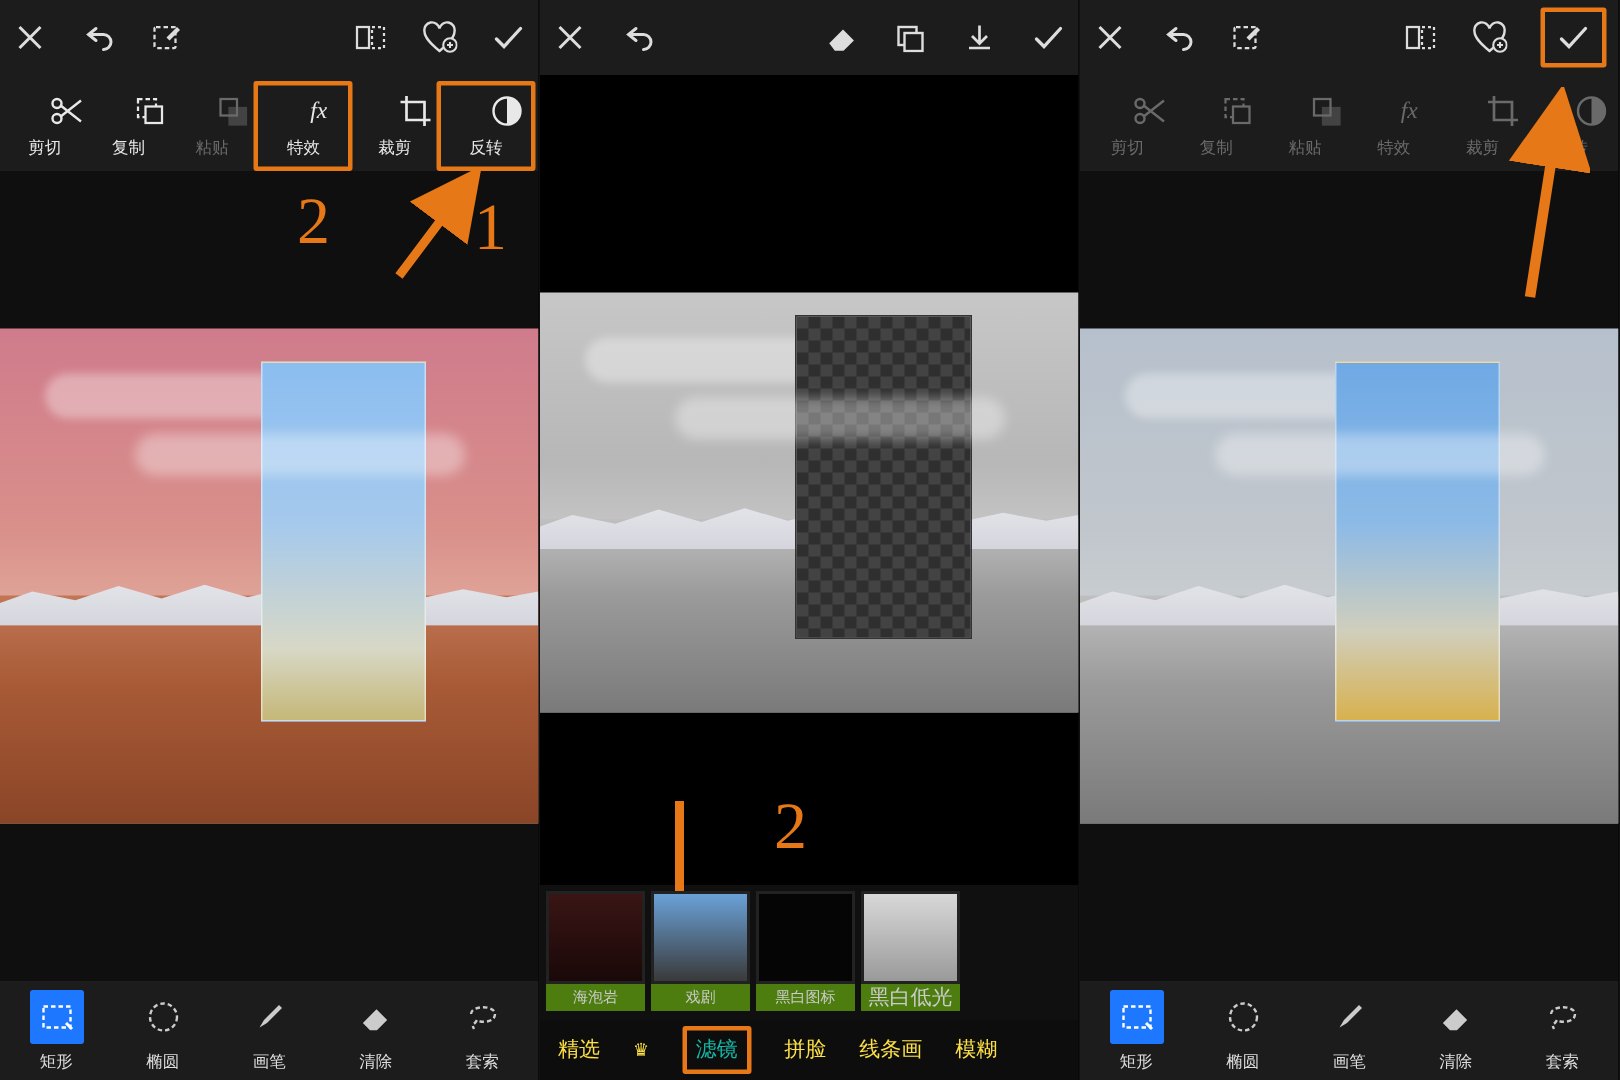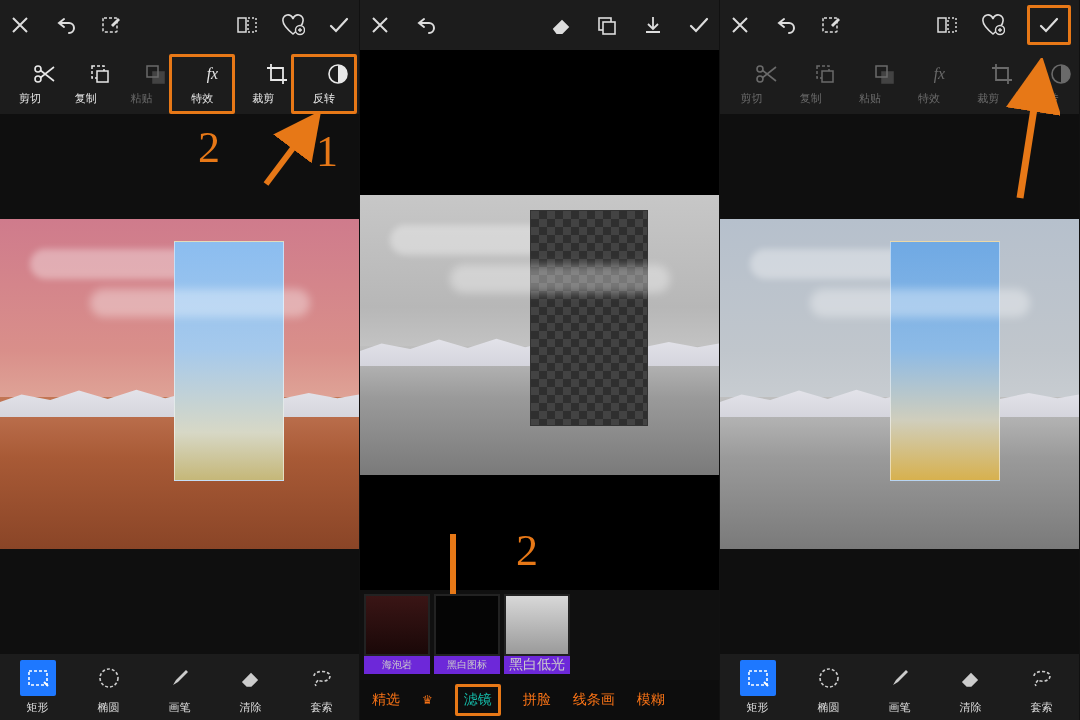--- a/index.html
+++ b/index.html
@@ -109,24 +109,24 @@
     padding:4px 2px;
   }
   .bbtn { display:flex; flex-direction:column; align-items:center; gap:4px; font-size:11px; color:#ddd; width:58px;}
   .bbtn .sq { width:36px; height:36px; display:flex; align-items:center; justify-content:center;}
   .bbtn.sel .sq { background:#1e78ff; border-radius:2px; }
   
   .filtstrip { height:90px; background:#101010; display:flex; gap:4px; align-items:flex-start; padding:4px 4px 0 4px; overflow:hidden;}
   .thumb { width: 66px; height:80px; display:flex; flex-direction:column; font-size:10px; color:#ccc; }
   .thumb .tv { flex:1; border:2px solid #222; position:relative; overflow:hidden;}
   .thumb.sel .tv { border:3px solid #0a84ff; }
-  .thumb .tl { height:18px; display:flex; align-items:center; justify-content:center; background:#6d28d9;}
+  .thumb .tl { height:18px; display:flex; align-items:center; justify-content:center; background:#4d7c0f;}
   
   .catrow { height:40px; background:#0d0d0d; display:flex; align-items:center; gap:22px; padding:0 12px; font-size:14px;}
-  .catrow span { color:#f97316; }
+  .catrow span { color:#fde047; }
   .catrow span.on { color:#14b8a6; }
   .crown { color:#f1c40f; font-size:12px; }
 </style>
 </head>
 <body>
 
 <div class="panel">
   <div class="topbar">
     <div class="grp">
       <span class="ico">
@@ -350,20 +350,24 @@
         </svg>
     </div>
   </div>
 
   <div class="filtstrip">
     <div class="thumb">
       <div class="tv" style="background:linear-gradient(#3a1515,#1a0808);"></div>
       <div class="tl">海泡岩</div>
     </div>
     <div class="thumb">
+      <div class="tv" style="background:linear-gradient(#6aa1d8,#3a3a3a);"></div>
+      <div class="tl">戏剧</div>
+    </div>
+    <div class="thumb">
       <div class="tv" style="background:#050505;"></div>
       <div class="tl">黑白图标</div>
     </div>
     <div class="thumb">
       <div class="tv" style="background:linear-gradient(#d8d8d8,#9a9a9a);"></div>
       <div class="tl" style="font-size:14px;">黑白低光</div>
     </div>
   </div>
 
   <div class="catrow">

